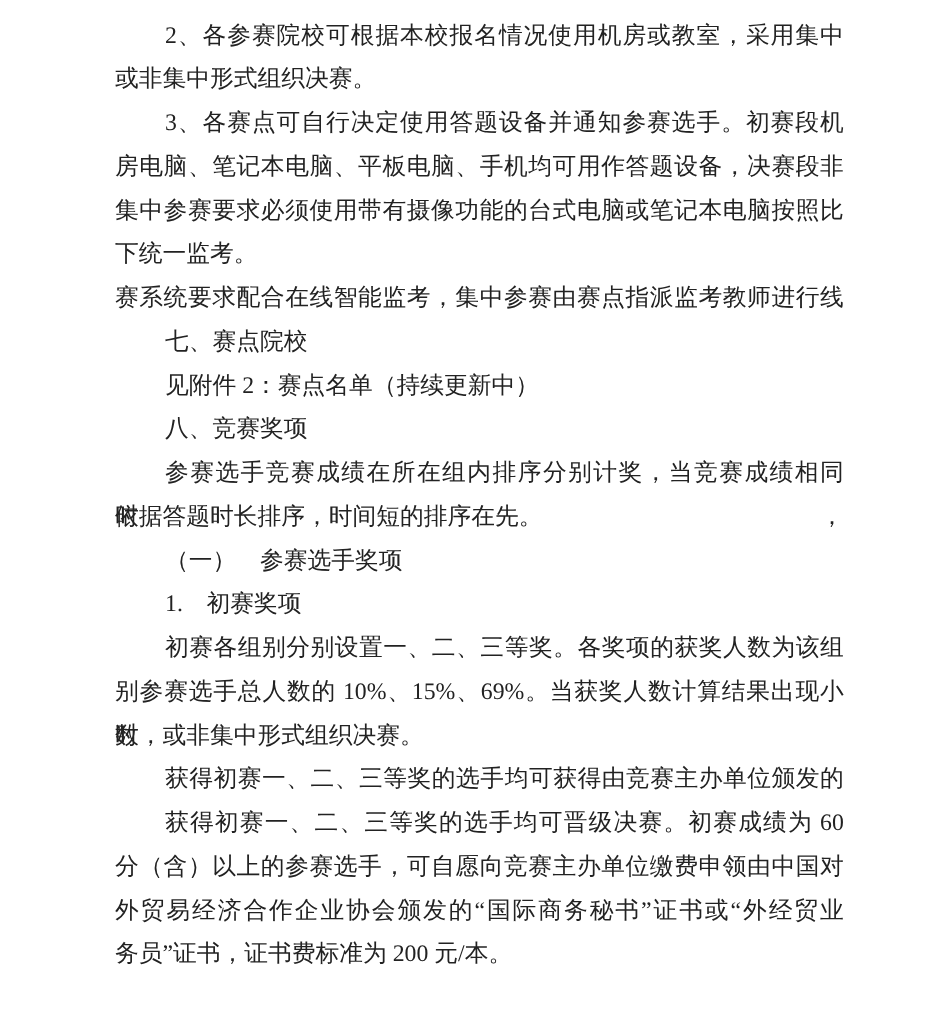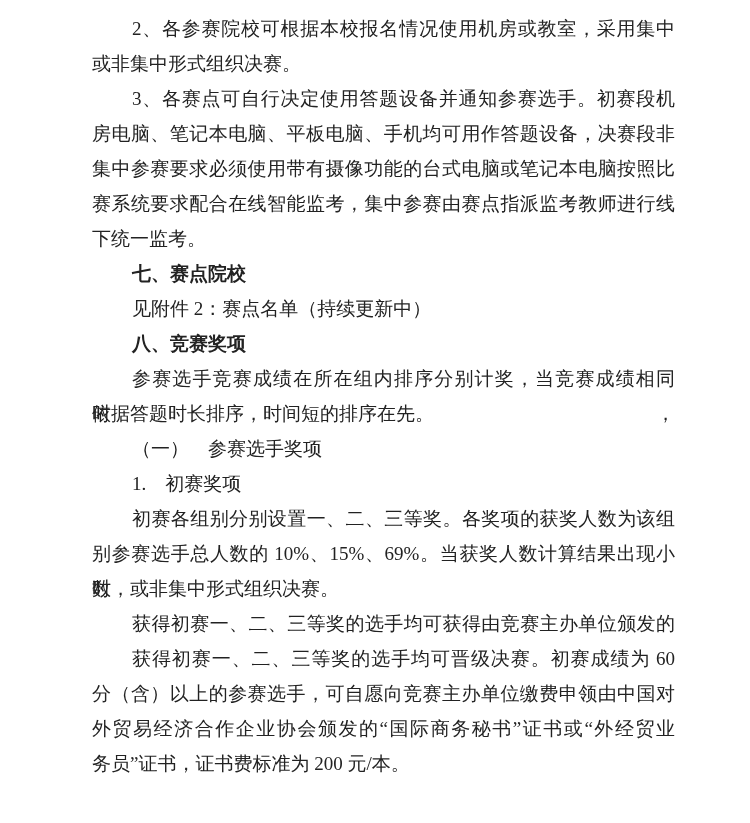--- a/index.html
+++ b/index.html
@@ -33,35 +33,35 @@
   .line.just {
     white-space: normal;
     text-align: justify;
     text-align-last: justify;
     text-justify: inter-character;
   }
   .line.indent {
     text-indent: 40px;
   }
   .line.bold {
-    font-weight: bold;
+    font-weight: normal;
   }
 </style>
 </head>
 <body>
 
 <div class="page">
   <div class="doc">
     <div class="line indent just">2、各参赛院校可根据本校报名情况使用机房或教室，采用集中</div>
     <div class="line">或非集中形式组织决赛。</div>
     <div class="line indent just">3、各赛点可自行决定使用答题设备并通知参赛选手。初赛段机</div>
     <div class="line just">房电脑、笔记本电脑、平板电脑、手机均可用作答题设备，决赛段非</div>
     <div class="line just">集中参赛要求必须使用带有摄像功能的台式电脑或笔记本电脑按照比</div>
+    <div class="line">下统一监考。</div>
     <div class="line just">赛系统要求配合在线智能监考，集中参赛由赛点指派监考教师进行线</div>
-    <div class="line">下统一监考。</div>
     <div class="line indent bold">七、赛点院校</div>
     <div class="line indent">见附件 2：赛点名单（持续更新中）</div>
     <div class="line indent bold">八、竞赛奖项</div>
     <div class="line indent just">参赛选手竞赛成绩在所在组内排序分别计奖，当竞赛成绩相同时，</div>
     <div class="line">依据答题时长排序，时间短的排序在先。</div>
     <div class="line indent">（一）　参赛选手奖项</div>
     <div class="line indent">1.　初赛奖项</div>
     <div class="line indent just">初赛各组别分别设置一、二、三等奖。各奖项的获奖人数为该组</div>
     <div class="line just">别参赛选手总人数的 10%、15%、69%。当获奖人数计算结果出现小数</div>
     <div class="line">时，或非集中形式组织决赛。</div>

